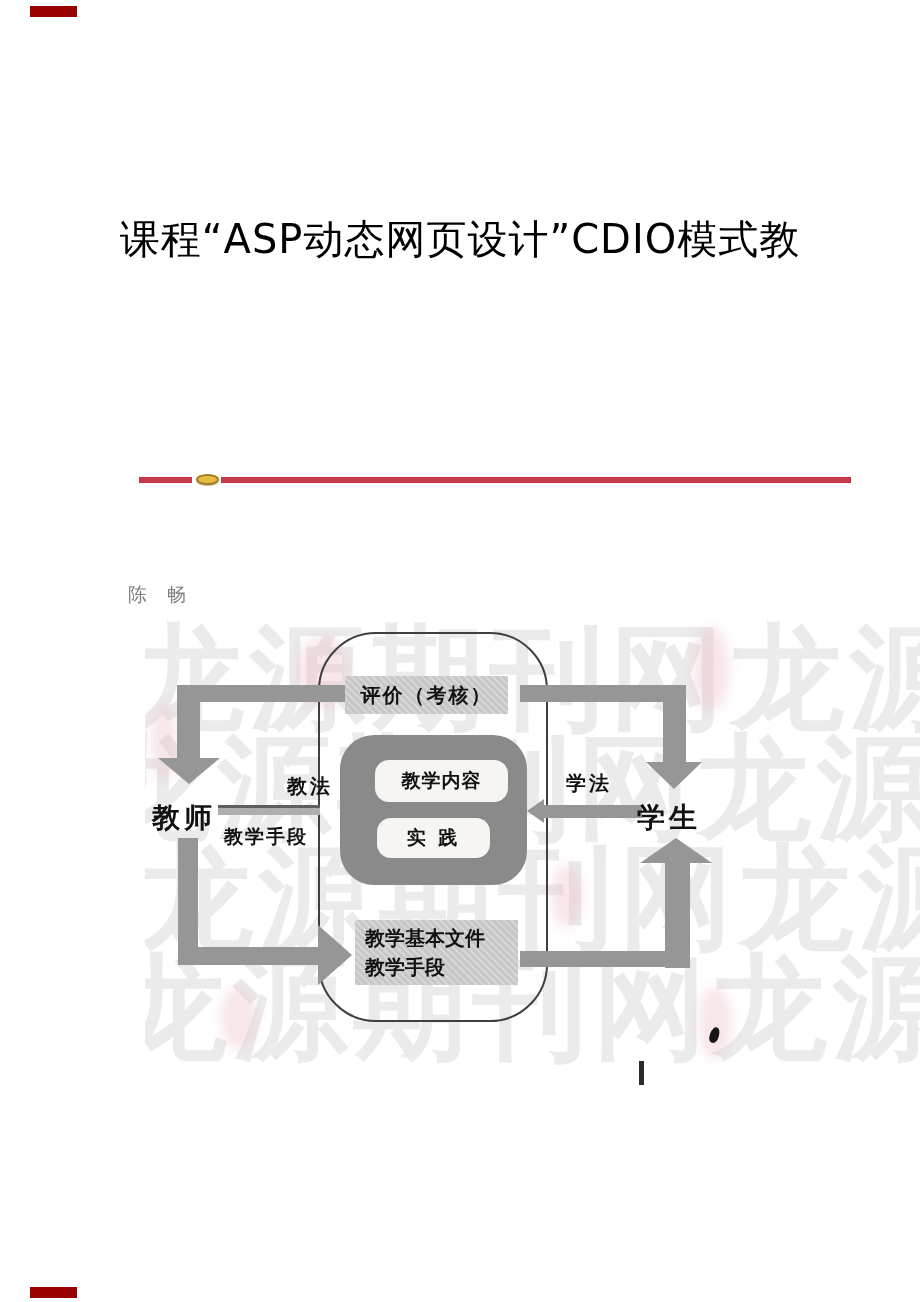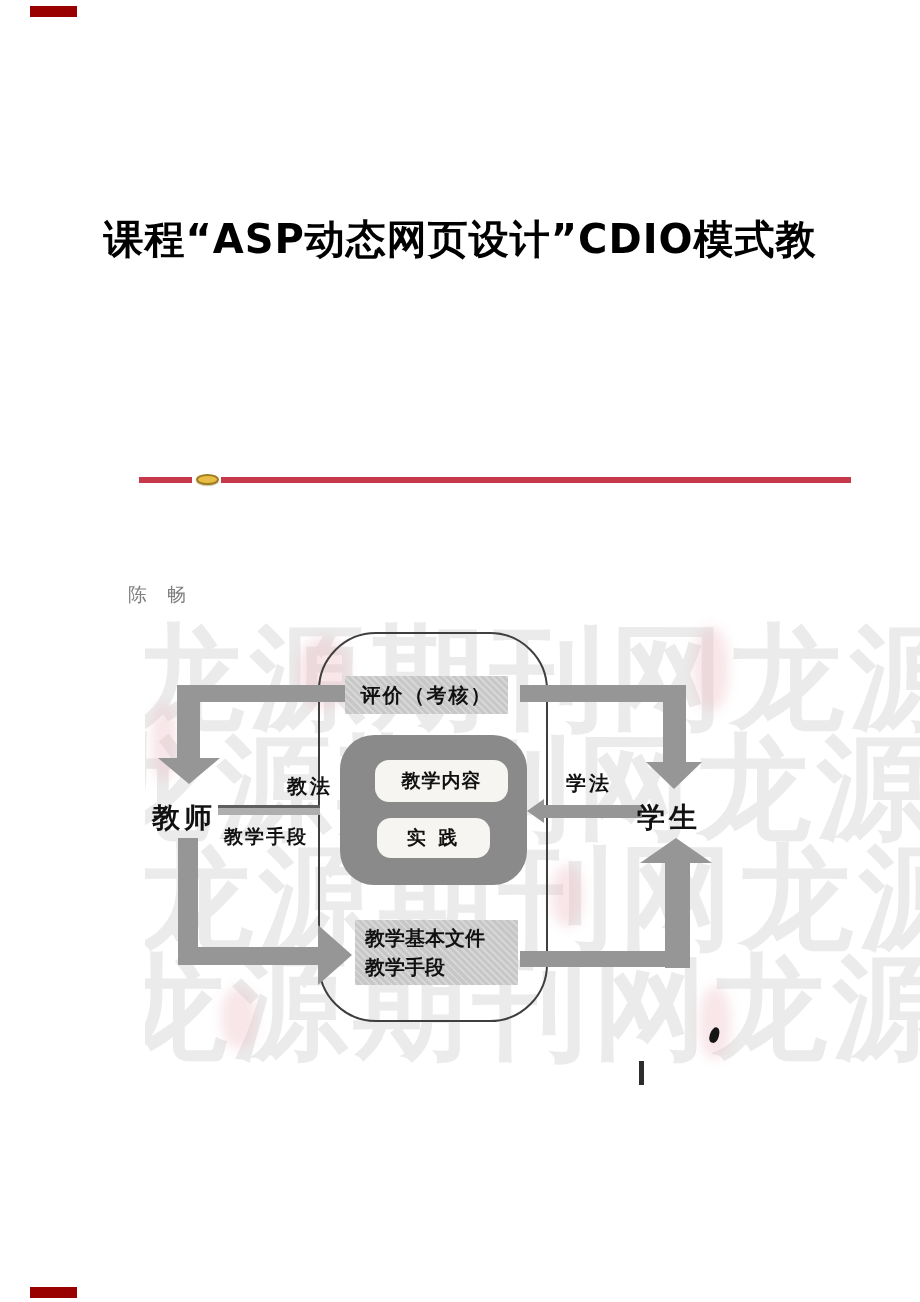--- a/index.html
+++ b/index.html
@@ -7,21 +7,21 @@
   .page {
     position:relative; width:920px; height:1302px; background:#ffffff;
     font-family:"DejaVu Sans","Liberation Sans",sans-serif; overflow:hidden;
   }
   .corner-mark { position:absolute; width:47px; height:11px; background:#990000; left:30px; }
   .corner-mark.top { top:6px; }
   .corner-mark.bottom { top:1287px; }
 
   
   .title-block { position:absolute; top:216px; left:0; width:920px; text-align:center; color:#000; }
-  .title-line1 { font-size:40px; font-weight:bold; letter-spacing:1px; line-height:46px;text-align:center; }
+  .title-line1 { font-size:40px; font-weight:normal; letter-spacing:1px; line-height:46px;text-align:center; }
   .title-line2 { font-size:40px; font-weight:bold; letter-spacing:3px; line-height:46px; margin-top:56px; }
 
   
   .rule-seg { position:absolute; height:6px; background:#c6394b; top:477px; }
   .rule-left { left:139px; width:53px; }
   .rule-main { left:221px; width:630px; }
   .rule-ellipse {
     position:absolute; left:196px; top:474px; width:23px; height:11px;
     background:#e7bd45; border:2px solid #a07d1f; border-radius:50%;
     box-shadow:0 1px 1px rgba(120,90,20,.4);

